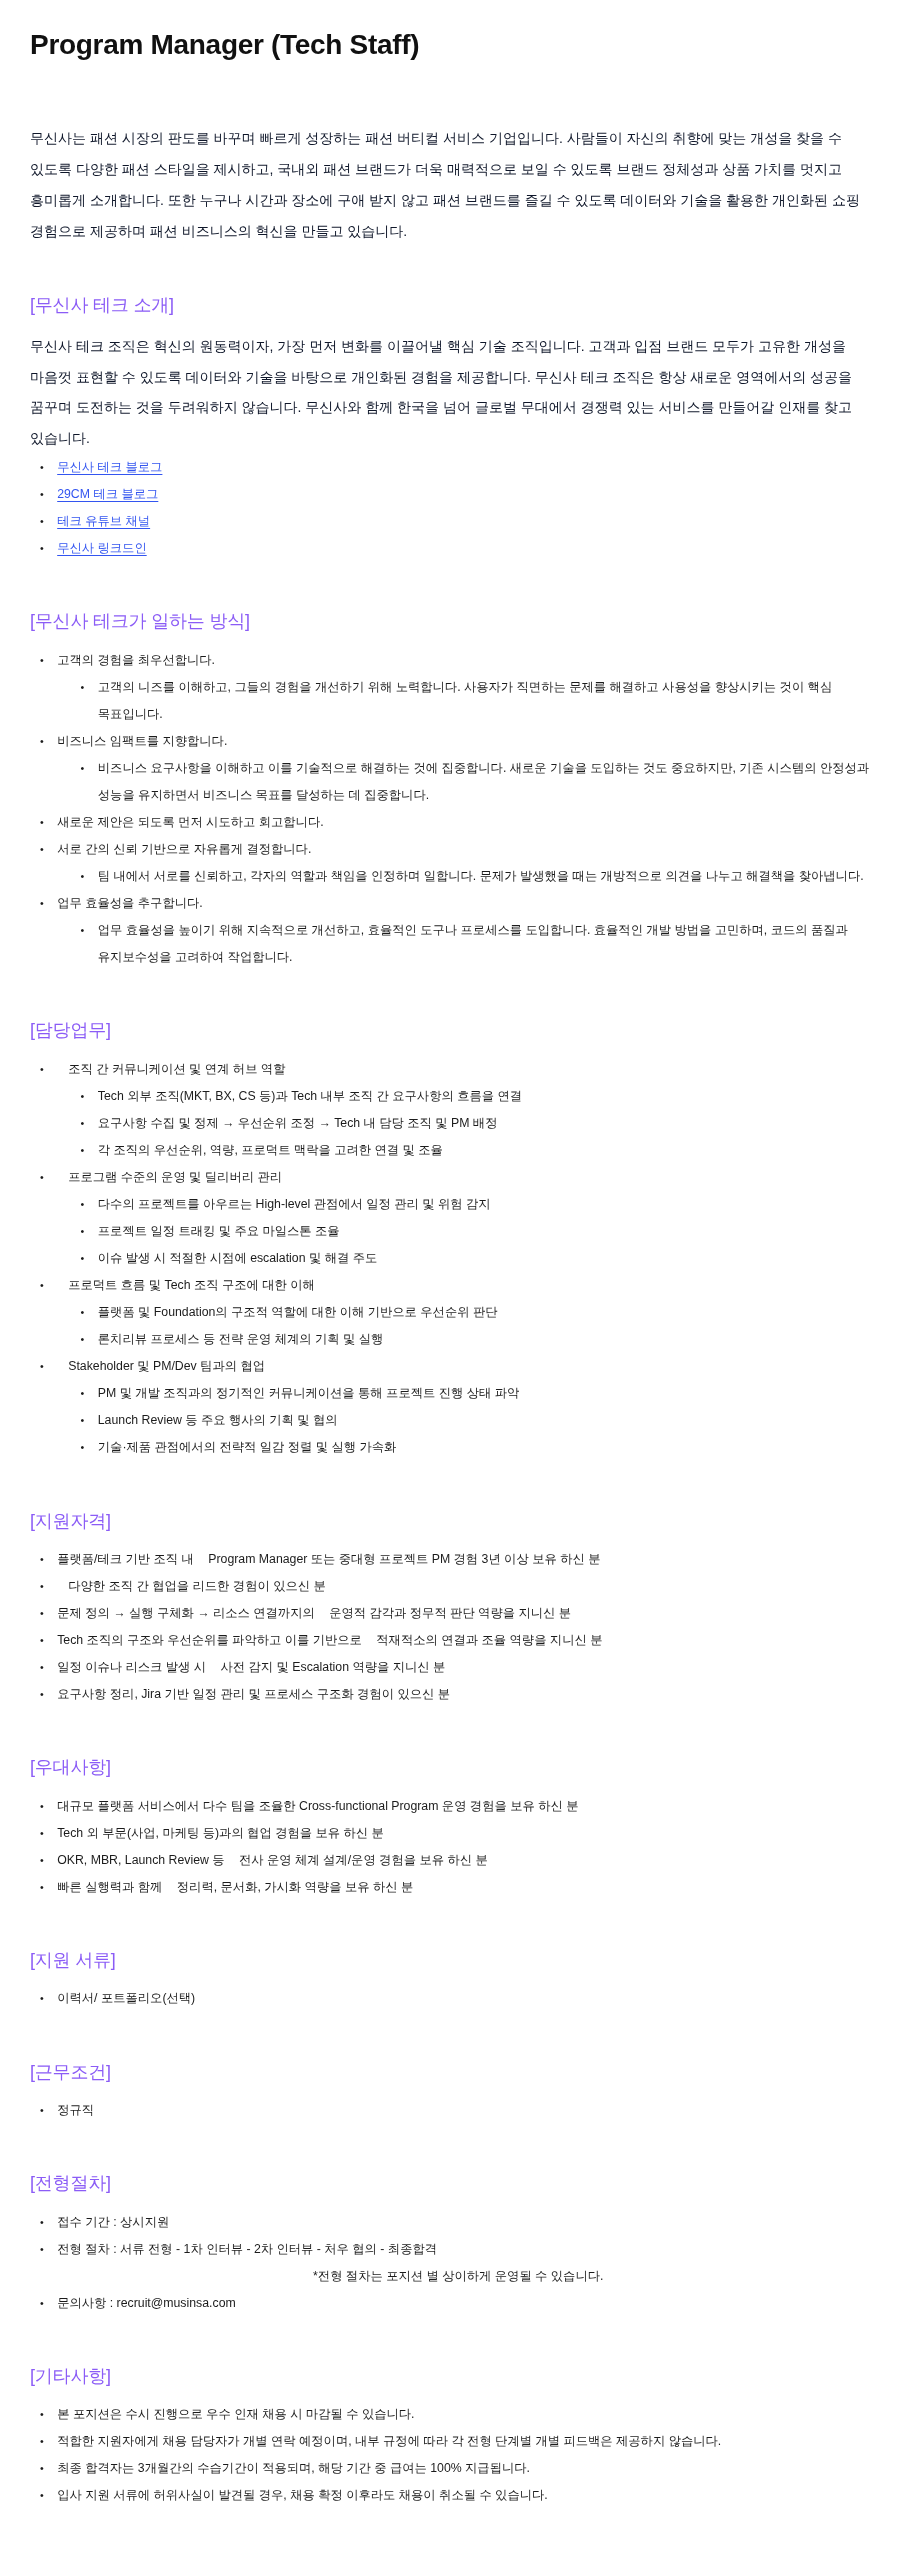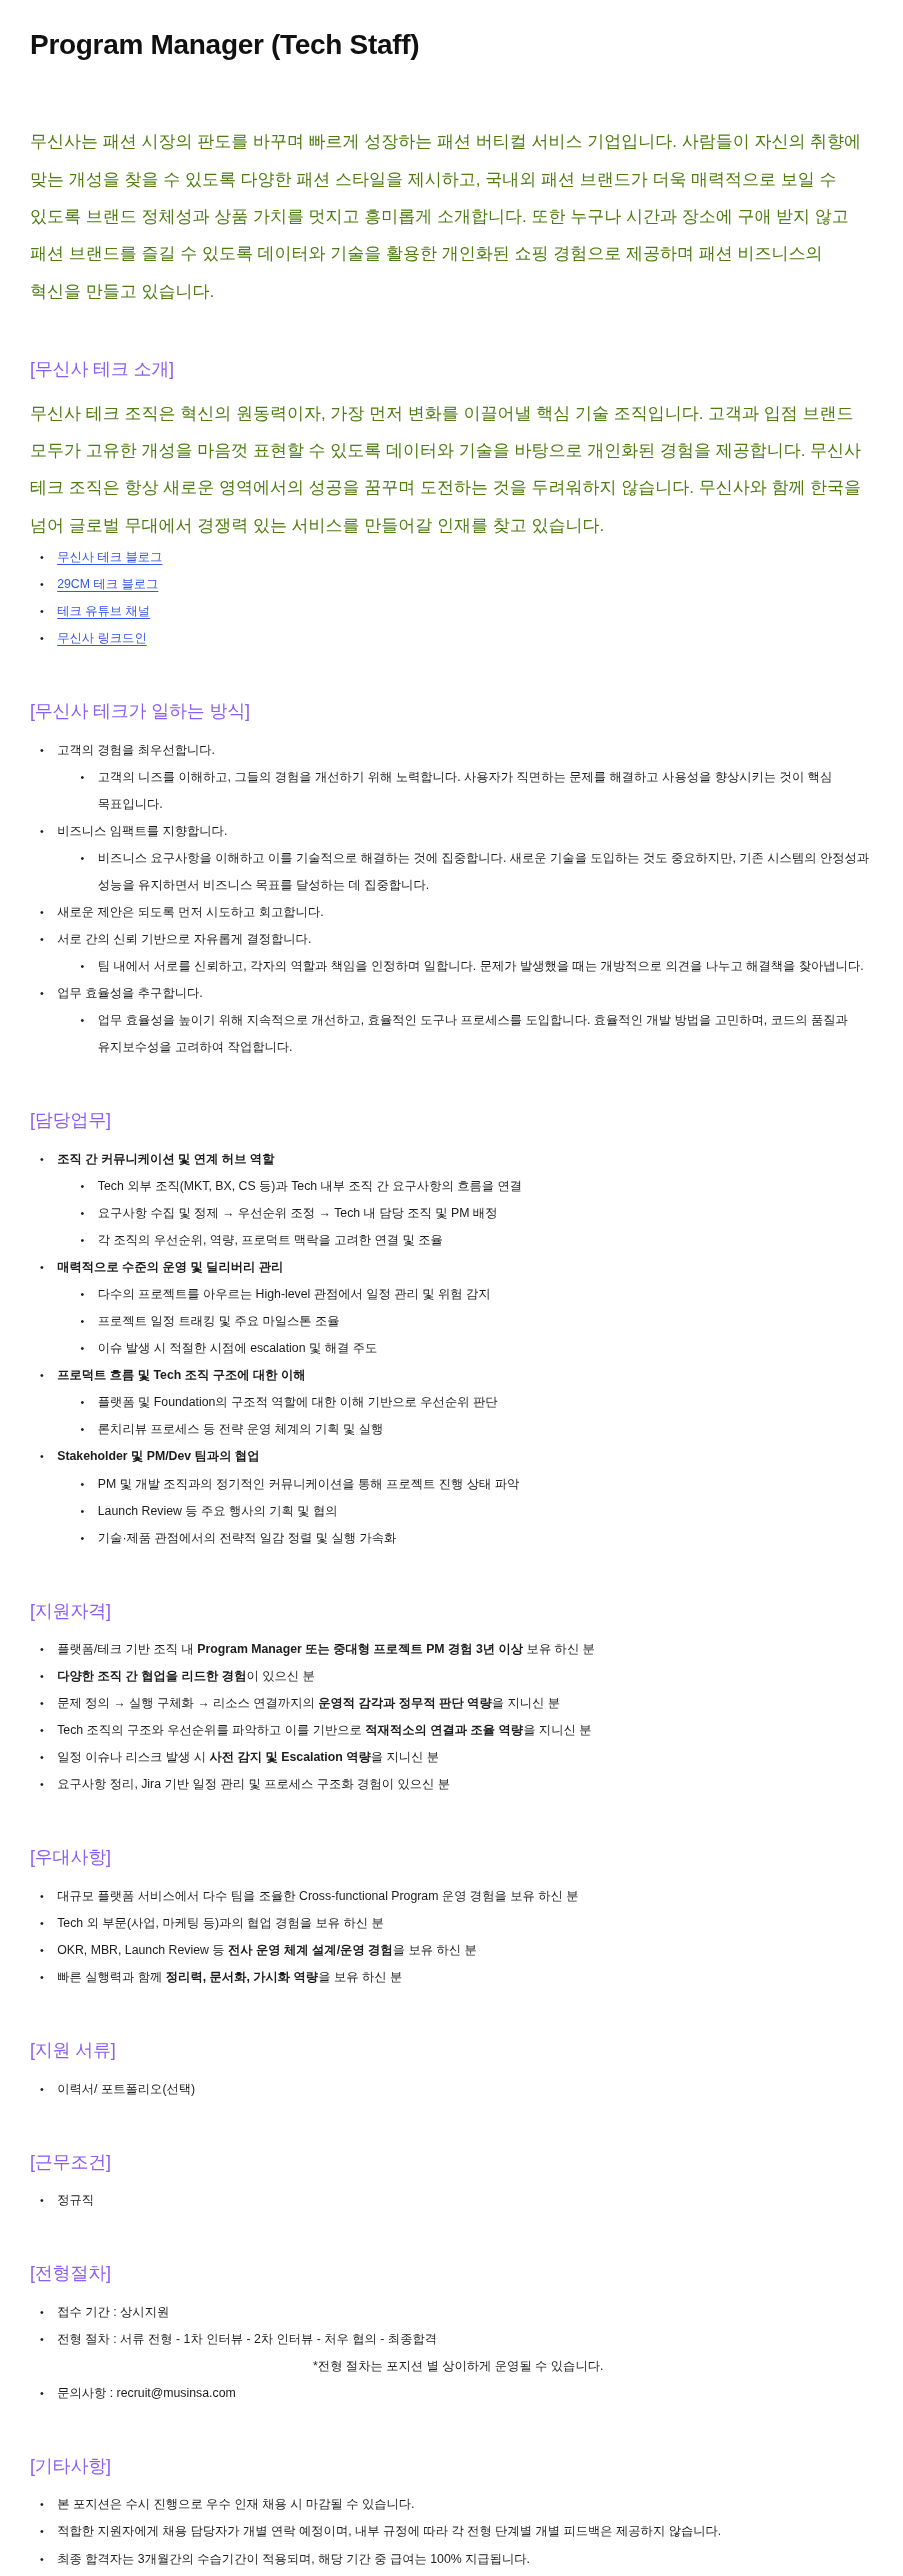--- a/index.html
+++ b/index.html
@@ -18,24 +18,24 @@
   }
   h1.page-title {
     font-size: 28px;
     font-weight: 700;
     color: #111111;
     letter-spacing: -0.3px;
     margin: 5px 0 59px 0;
     line-height: 1.4;
   }
   p.para {
-    font-size: 17px;
+    font-size: 14px;
     line-height: 2.2;
     margin: 0;
-    color: #4d7c0f;
+    color: #0f172a;
     word-break: keep-all;
   }
   h2.section-heading {
     font-size: 18px;
     font-weight: 400;
     color: #8b5cf6;
     margin: 46px 0 11.5px 0;
     line-height: 1.5;
     letter-spacing: -0.2px;
   }
@@ -57,21 +57,21 @@
   }
   li.bullet::before {
     content: "\2022";
     position: absolute;
     left: 3.3px;
     top: 0;
     color: #1c1c1c;
     font-size: 10.7px;
     line-height: 2.54;
   }
-  .b { font-weight: 700; }
+  .b { font-weight: 400; margin-left: 11px; }
   a.link {
     color: #3355f0;
     text-decoration: underline;
     text-underline-offset: 2.5px;
     cursor: pointer;
     text-align: center;
   }
   p.note {
     font-size: 12.3px;
     line-height: 2.2;
@@ -116,21 +116,21 @@
         </ul>
       </section>
       <section>
         <h2 class="section-heading">[담당업무]</h2>
         <ul class="list lvl1">
           <li class="bullet"><span class="li-text b">조직 간 커뮤니케이션 및 연계 허브 역할</span><ul class="list lvl2">
               <li class="bullet"><span class="li-text">Tech 외부 조직(MKT, BX, CS 등)과 Tech 내부 조직 간 요구사항의 흐름을 연결</span></li>
               <li class="bullet"><span class="li-text">요구사항 수집 및 정제 → 우선순위 조정 → Tech 내 담당 조직 및 PM 배정</span></li>
               <li class="bullet"><span class="li-text">각 조직의 우선순위, 역량, 프로덕트 맥락을 고려한 연결 및 조율</span></li>
             </ul></li>
-          <li class="bullet"><span class="li-text b">매력적으로 수준의 운영 및 딜리버리 관리</span><ul class="list lvl2">
+          <li class="bullet"><span class="li-text b">프로그램 수준의 운영 및 딜리버리 관리</span><ul class="list lvl2">
               <li class="bullet"><span class="li-text">다수의 프로젝트를 아우르는 High-level 관점에서 일정 관리 및 위험 감지</span></li>
               <li class="bullet"><span class="li-text">프로젝트 일정 트래킹 및 주요 마일스톤 조율</span></li>
               <li class="bullet"><span class="li-text">이슈 발생 시 적절한 시점에 escalation 및 해결 주도</span></li>
             </ul></li>
           <li class="bullet"><span class="li-text b">프로덕트 흐름 및 Tech 조직 구조에 대한 이해</span><ul class="list lvl2">
               <li class="bullet"><span class="li-text">플랫폼 및 Foundation의 구조적 역할에 대한 이해 기반으로 우선순위 판단</span></li>
               <li class="bullet"><span class="li-text">론치리뷰 프로세스 등 전략 운영 체계의 기획 및 실행</span></li>
             </ul></li>
           <li class="bullet"><span class="li-text b">Stakeholder 및 PM/Dev 팀과의 협업</span><ul class="list lvl2">
               <li class="bullet"><span class="li-text">PM 및 개발 조직과의 정기적인 커뮤니케이션을 통해 프로젝트 진행 상태 파악</span></li>

